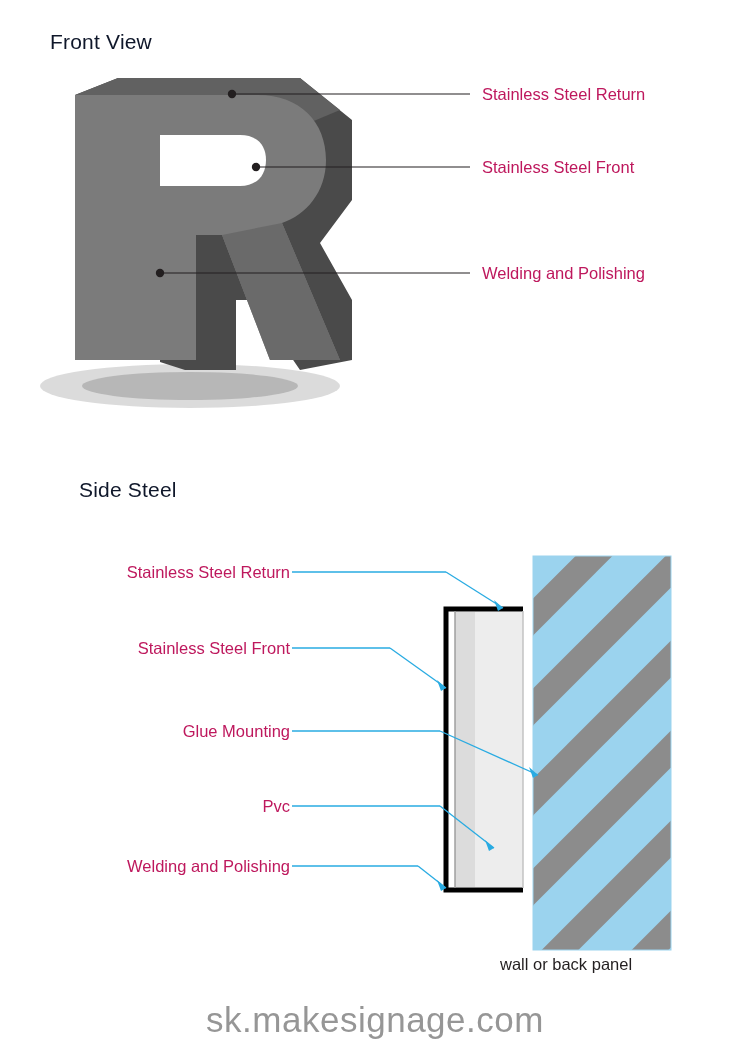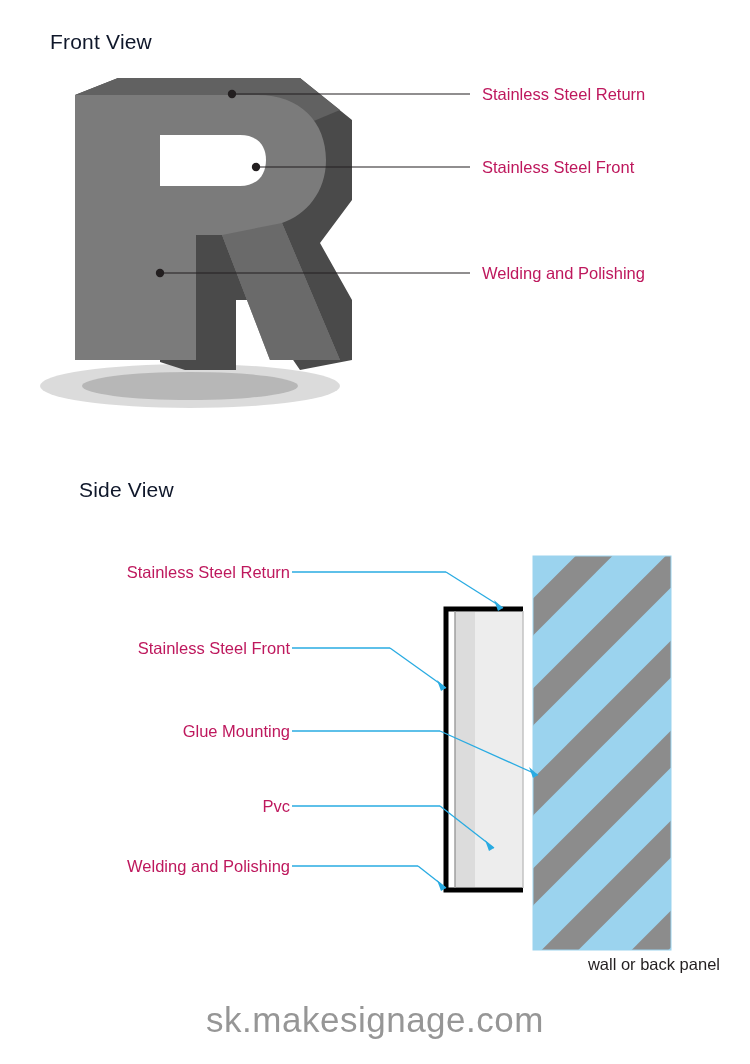--- a/index.html
+++ b/index.html
@@ -51,21 +51,21 @@
     font-size: 35px;
     color: #6f6f6f;
     opacity: 0.72;
     letter-spacing: 0.5px;
   }
   #wall-caption {
     position: absolute;
     left: 500px;
     top: 955px;
     width: 220px;
-    text-align: right;
+    text-align: left;
     font-size: 16.5px;
     color: #231f20;
   }
 </style>
 </head>
 <body>
 
 <div class="section-title" id="front-title">Front View</div>
 
 <svg class="overlay" id="front-graphic" viewBox="0 0 750 1064">
@@ -99,21 +99,21 @@
     <circle cx="232" cy="94" r="4.2"></circle>
     <circle cx="256" cy="167" r="4.2"></circle>
     <circle cx="160" cy="273" r="4.2"></circle>
   </g>
 </svg>
 
 <div class="callout-label right" style="left:482px; top:85px;">Stainless Steel Return</div>
 <div class="callout-label right" style="left:482px; top:158px;">Stainless Steel Front</div>
 <div class="callout-label right" style="left:482px; top:264px;">Welding and Polishing</div>
 
-<div class="section-title" id="side-title">Side View</div>
+<div class="section-title" id="side-title">Side Steel</div>
 
 <svg class="overlay" id="side-graphic" viewBox="0 0 750 1064">
   <defs>
     <clipPath id="wallClip">
       <rect x="533" y="556" width="138" height="394"></rect>
     </clipPath>
   </defs>
 
   <g>
     <rect x="533" y="556" width="138" height="394" fill="#9bd3ee"></rect>

